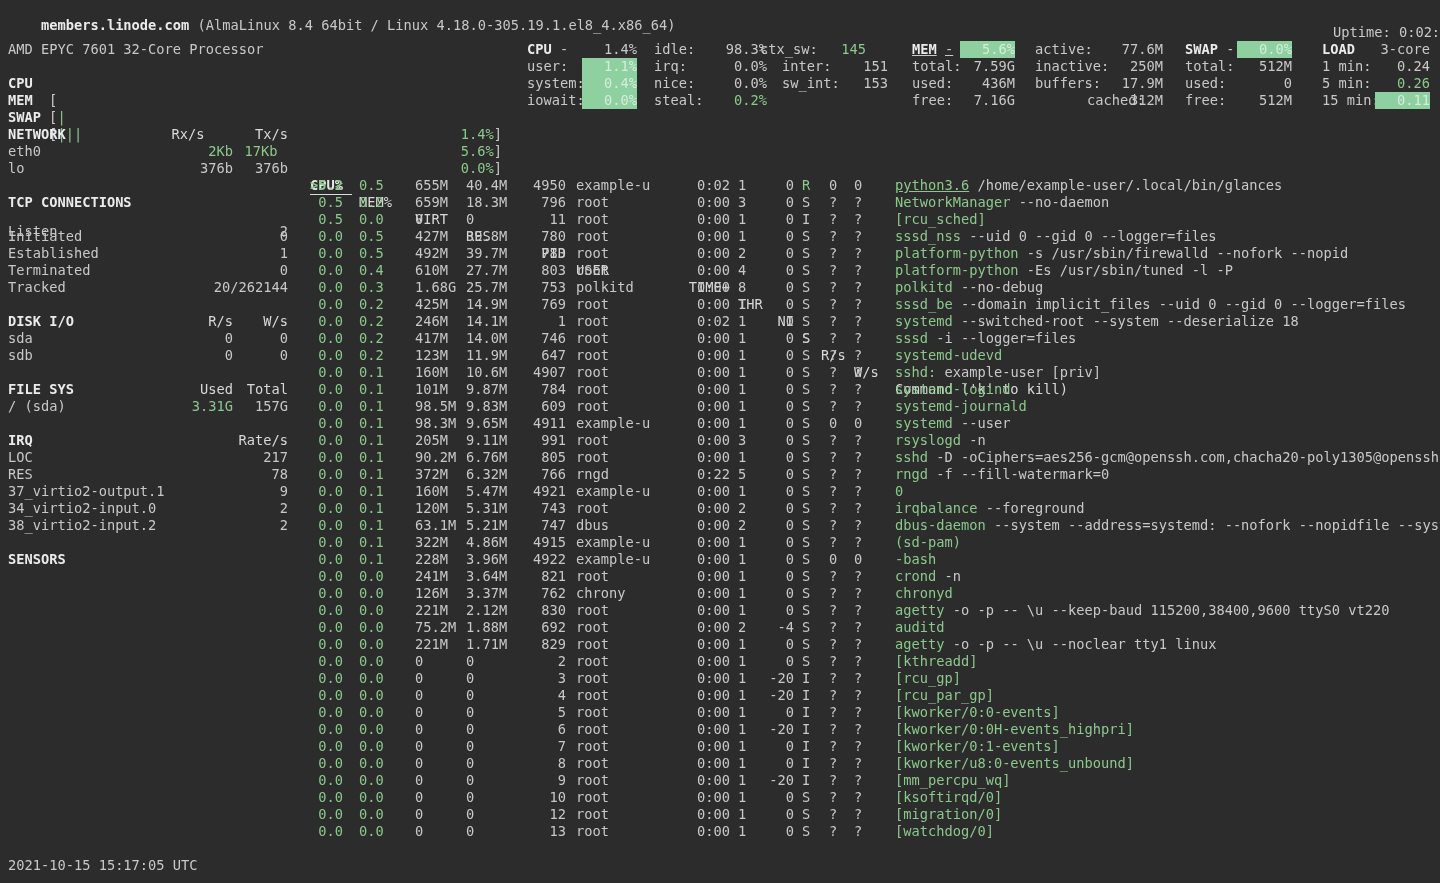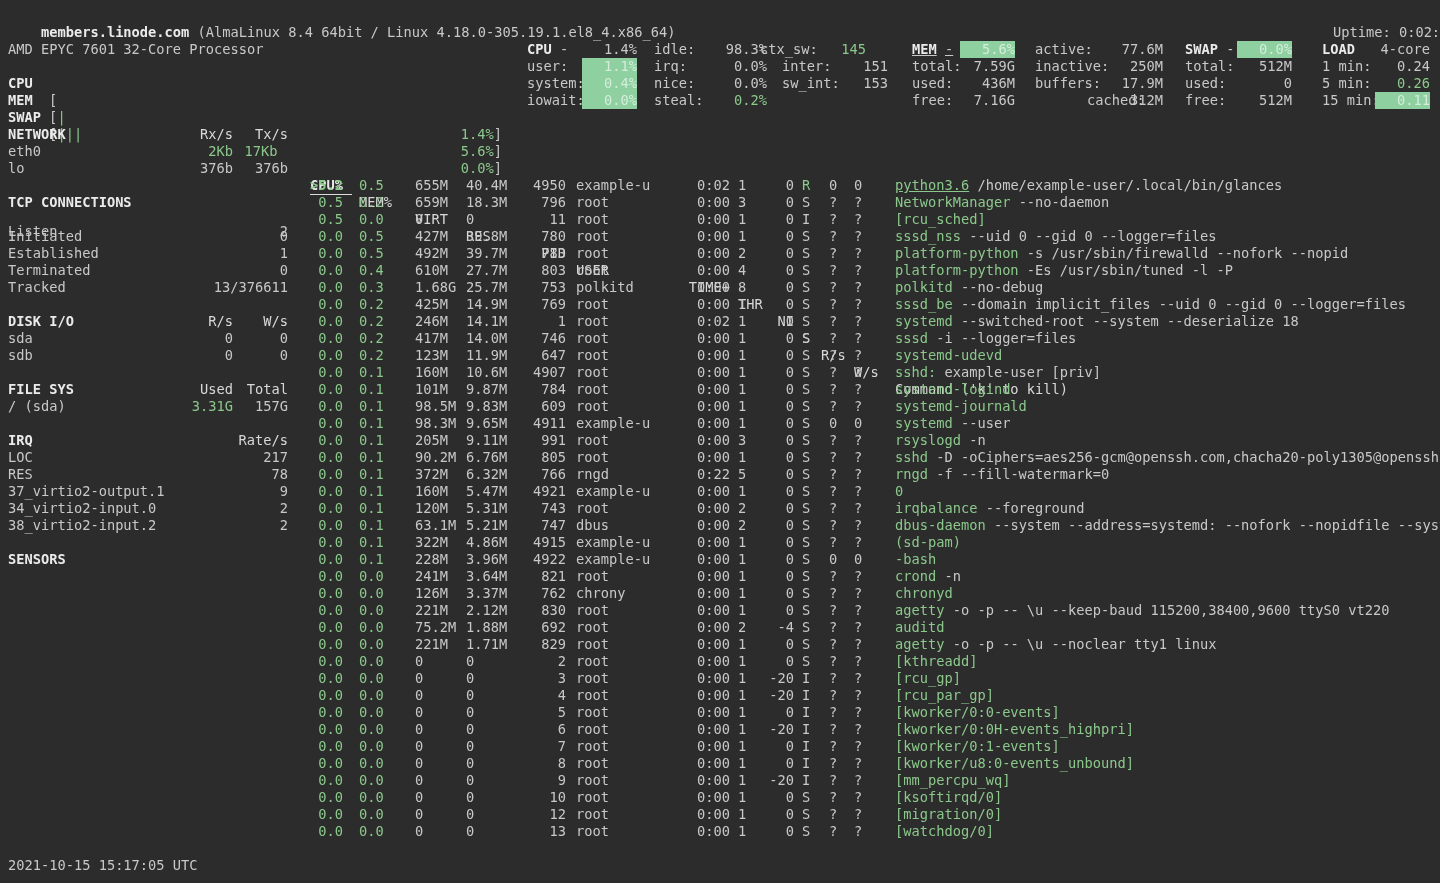--- a/index.html
+++ b/index.html
@@ -15,21 +15,21 @@
   .abs{position:absolute;}
   .sv{position:absolute;right:0;top:0;}
   .hl{background:#8ed0a0;color:#d4edda;min-width:55px;display:inline-block;text-align:right;}
   .hdr-cpu{font-weight:bold;color:#e8e8e8;border-bottom:1px solid #dcdcdc;padding-right:9px;}
 </style>
 </head>
 <body>
 
 <div class="term" id="term">
 
-  <div class="line" style="top:7px;left:8px">
+  <div class="line" style="top:0;left:8px">
     <span class="b w">members.linode.com</span><span class="gap">(AlmaLinux 8.4 64bit / Linux 4.18.0-305.19.1.el8_4.x86_64)</span>
   </div>
   <div class="line" style="top:7px;left:1300px;width:132px;text-align:right">
     <span>Uptime:</span><span class="gap">0:02:44</span>
   </div>
 
   <div class="line" style="top:41px;left:8px">AMD EPYC 7601 32-Core Processor</div>
 
   <div class="line" style="top:58px;left:8px;width:494px">
     <span class="b w abs" style="left:0">CPU</span>
@@ -67,21 +67,21 @@
       <div class="line" style="top: 75px; left: 912px; width: 103px;"><span class="abs" style="left: 0px;">used:</span><span class="sv">436M</span></div>
       <div class="line" style="top: 92px; left: 912px; width: 103px;"><span class="abs" style="left: 0px;">free:</span><span class="sv">7.16G</span></div>
       <div class="line" style="top: 41px; left: 1035px; width: 128px;"><span class="abs" style="left: 0px;">active:</span><span class="sv">77.6M</span></div>
       <div class="line" style="top: 58px; left: 1035px; width: 128px;"><span class="abs" style="left: 0px;">inactive:</span><span class="sv">250M</span></div>
       <div class="line" style="top: 75px; left: 1035px; width: 128px;"><span class="abs" style="left: 0px;">buffers:</span><span class="sv">17.9M</span></div>
       <div class="line" style="top: 92px; left: 1035px; width: 128px;"><span class="abs" style="left: 12px; margin-left: 40px;">cached:</span><span class="sv">312M</span></div>
       <div class="line" style="top: 41px; left: 1185px; width: 107px;"><span class="abs" style="left: 0px;"><span class="b w">SWAP</span><span class="gap">-</span></span><span class="sv hl">0.0%</span></div>
       <div class="line" style="top: 58px; left: 1185px; width: 107px;"><span class="abs" style="left: 0px;">total:</span><span class="sv">512M</span></div>
       <div class="line" style="top: 75px; left: 1185px; width: 107px;"><span class="abs" style="left: 0px;">used:</span><span class="sv">0</span></div>
       <div class="line" style="top: 92px; left: 1185px; width: 107px;"><span class="abs" style="left: 0px;">free:</span><span class="sv">512M</span></div>
-      <div class="line" style="top: 41px; left: 1322px; width: 108px;"><span class="abs" style="left: 0px;"><span class="b w">LOAD</span></span><span class="sv">4-core</span></div>
+      <div class="line" style="top: 41px; left: 1322px; width: 108px;"><span class="abs" style="left: 0px;"><span class="b w">LOAD</span></span><span class="sv">3-core</span></div>
       <div class="line" style="top: 58px; left: 1322px; width: 108px;"><span class="abs" style="left: 0px;">1 min:</span><span class="sv">0.24</span></div>
       <div class="line" style="top: 75px; left: 1322px; width: 108px;"><span class="abs" style="left: 0px;">5 min:</span><span class="sv g">0.26</span></div>
       <div class="line" style="top: 92px; left: 1322px; width: 108px;"><span class="abs" style="left: 0px;">15 min:</span><span class="sv hl">0.11</span></div>
     </div>
 
 
   <div class="line" style="top:160px;left:0;width:1440px">
     <span class="hdr-cpu abs" style="left:310px">CPU%</span>
     <span class="hd abs" style="left:359px">MEM%</span>
     <span class="hd abs" style="left:415px">VIRT</span>
@@ -91,29 +91,29 @@
     <span class="hd abs" style="left:688px;width:42px;text-align:right">TIME+</span>
     <span class="hd abs" style="left:738px">THR</span>
     <span class="hd abs" style="left:763px;width:31px;text-align:right">NI</span>
     <span class="hd abs" style="left:802px">S</span>
     <span class="hd abs" style="left:821px">R/s</span>
     <span class="hd abs" style="left:854px">W/s</span>
     <span class="hd abs" style="left:895px">Command ('k' to kill)</span>
   </div>
 
   <div id="sidebar">
-      <div class="line" style="top: 126px; left: 8px; width: 280px;"><span class="b w">NETWORK</span><span class="abs hd" style="right: 55px; width: 90px; text-align: right;">Rx/s</span><span class="abs hd" style="right: 0px; width: 54px; text-align: right;">Tx/s</span></div>
+      <div class="line" style="top: 126px; left: 8px; width: 280px;"><span class="b w">NETWORK</span><span class="abs hd" style="right: 55px; width: 90px; text-align: center;">Rx/s</span><span class="abs hd" style="right: 0px; width: 54px; text-align: right;">Tx/s</span></div>
       <div class="line" style="top: 143px; left: 8px; width: 280px;"><span class="abs" style="left: 0px;">eth0</span><span class="abs g" style="right: 55px; width: 90px; text-align: right;">2Kb</span><span class="abs g" style="right: 0px; width: 54px; text-align: center;">17Kb</span></div>
       <div class="line" style="top: 160px; left: 8px; width: 280px;"><span class="abs" style="left: 0px;">lo</span><span class="abs " style="right: 55px; width: 90px; text-align: right;">376b</span><span class="abs " style="right: 0px; width: 54px; text-align: right;">376b</span></div>
       <div class="line" style="top: 194px; left: 8px; width: 280px;"><span class="b w">TCP CONNECTIONS</span></div>
       <div class="line" style="top: 211px; left: 8px; width: 280px; margin-top: 12px;"><span class="abs" style="left: 0px;">Listen</span><span class="abs " style="right: 0px; width: 140px; text-align: right;">2</span></div>
       <div class="line" style="top: 228px; left: 8px; width: 280px;"><span class="abs" style="left: 0px;">Initiated</span><span class="abs " style="right: 0px; width: 140px; text-align: right;">0</span></div>
       <div class="line" style="top: 245px; left: 8px; width: 280px;"><span class="abs" style="left: 0px;">Established</span><span class="abs " style="right: 0px; width: 140px; text-align: right;">1</span></div>
       <div class="line" style="top: 262px; left: 8px; width: 280px;"><span class="abs" style="left: 0px;">Terminated</span><span class="abs " style="right: 0px; width: 140px; text-align: right;">0</span></div>
-      <div class="line" style="top: 279px; left: 8px; width: 280px;"><span class="abs" style="left: 0px;">Tracked</span><span class="abs " style="right: 0px; width: 140px; text-align: right;">13/376611</span></div>
+      <div class="line" style="top: 279px; left: 8px; width: 280px;"><span class="abs" style="left: 0px;">Tracked</span><span class="abs " style="right: 0px; width: 140px; text-align: right;">20/262144</span></div>
       <div class="line" style="top: 313px; left: 8px; width: 280px;"><span class="b w">DISK I/O</span><span class="abs hd" style="right: 55px; width: 90px; text-align: right;">R/s</span><span class="abs hd" style="right: 0px; width: 54px; text-align: right;">W/s</span></div>
       <div class="line" style="top: 330px; left: 8px; width: 280px;"><span class="abs" style="left: 0px;">sda</span><span class="abs " style="right: 55px; width: 90px; text-align: right;">0</span><span class="abs " style="right: 0px; width: 54px; text-align: right;">0</span></div>
       <div class="line" style="top: 347px; left: 8px; width: 280px;"><span class="abs" style="left: 0px;">sdb</span><span class="abs " style="right: 55px; width: 90px; text-align: right;">0</span><span class="abs " style="right: 0px; width: 54px; text-align: right;">0</span></div>
       <div class="line" style="top: 381px; left: 8px; width: 280px;"><span class="b w">FILE SYS</span><span class="abs hd" style="right: 55px; width: 90px; text-align: right;">Used</span><span class="abs hd" style="right: 0px; width: 54px; text-align: right;">Total</span></div>
       <div class="line" style="top: 398px; left: 8px; width: 280px;"><span class="abs" style="left: 0px;">/ (sda)</span><span class="abs g" style="right: 55px; width: 90px; text-align: right;">3.31G</span><span class="abs " style="right: 0px; width: 54px; text-align: right;">157G</span></div>
       <div class="line" style="top: 432px; left: 8px; width: 280px;"><span class="b w">IRQ</span><span class="abs hd" style="right: 0px; width: 54px; text-align: right;">Rate/s</span></div>
       <div class="line" style="top: 449px; left: 8px; width: 280px;"><span class="abs" style="left: 0px;">LOC</span><span class="abs " style="right: 0px; width: 140px; text-align: right;">217</span></div>
       <div class="line" style="top: 466px; left: 8px; width: 280px;"><span class="abs" style="left: 0px;">RES</span><span class="abs " style="right: 0px; width: 140px; text-align: right;">78</span></div>
       <div class="line" style="top: 483px; left: 8px; width: 280px;"><span class="abs" style="left: 0px;">37_virtio2-output.1</span><span class="abs " style="right: 0px; width: 140px; text-align: right;">9</span></div>
       <div class="line" style="top: 500px; left: 8px; width: 280px;"><span class="abs" style="left: 0px;">34_virtio2-input.0</span><span class="abs " style="right: 0px; width: 140px; text-align: right;">2</span></div>

